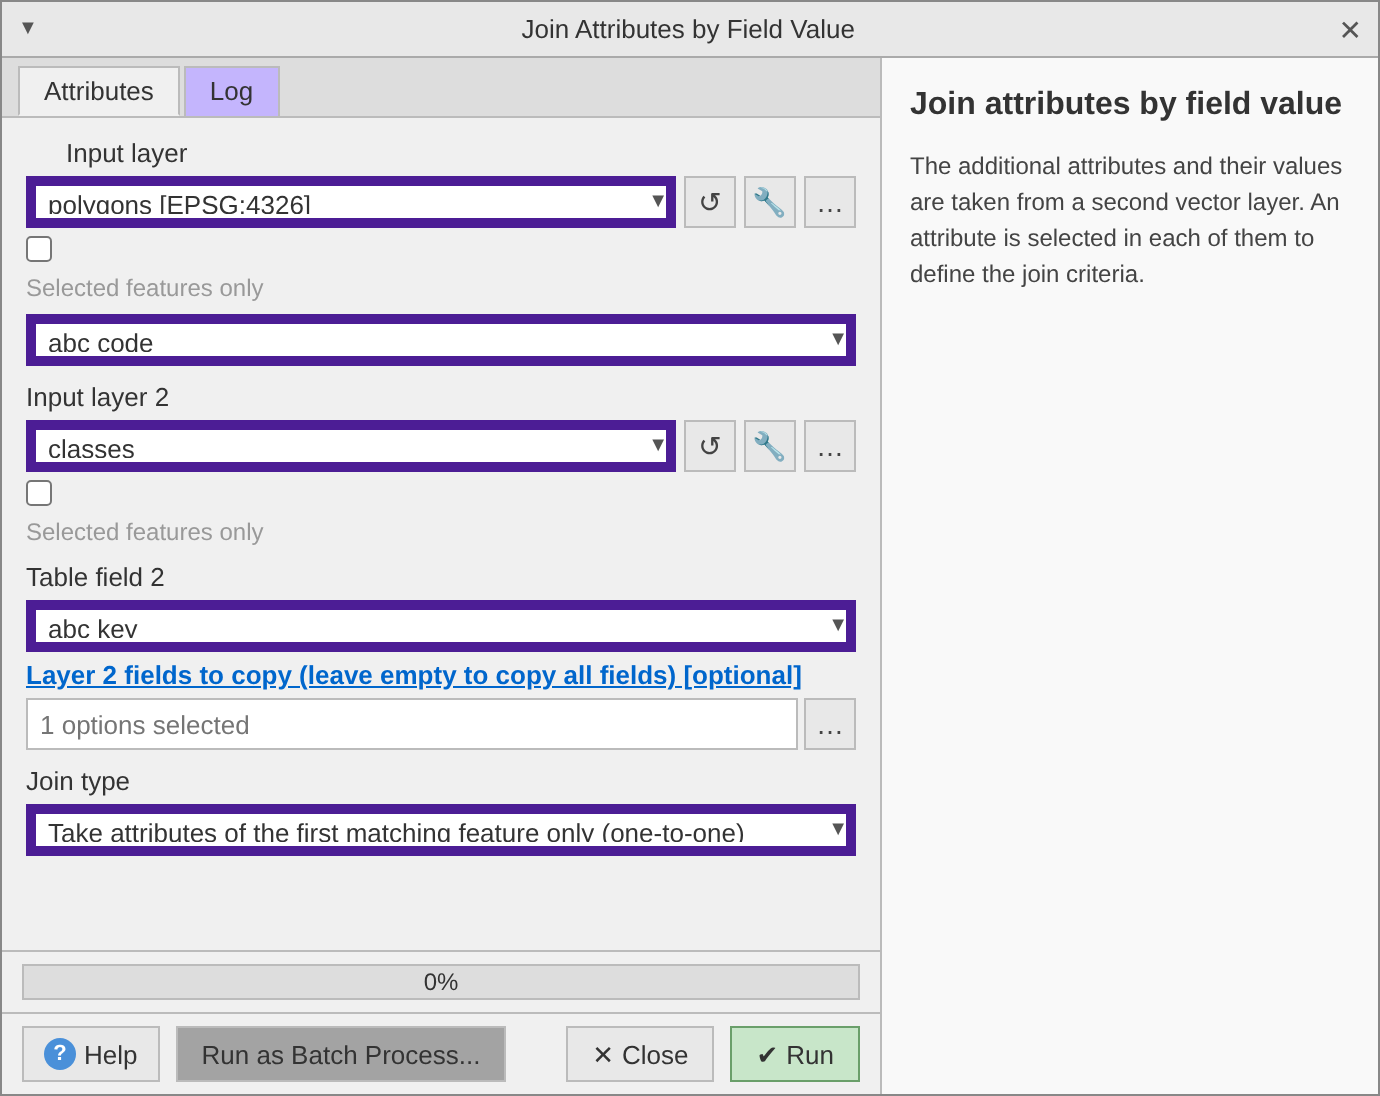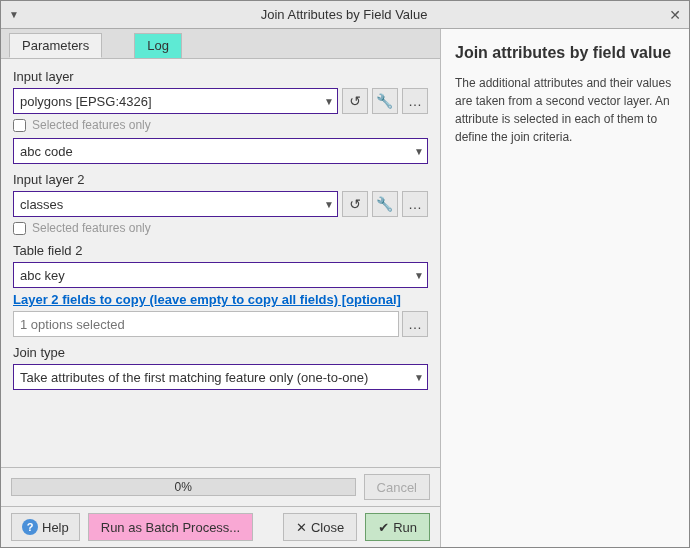--- a/index.html
+++ b/index.html
@@ -74,22 +74,21 @@
       margin-right: 2px;
       color: #333;
     }
     .tab.active {
       background: #f0f0f0;
       border-bottom: 1px solid #f0f0f0;
       font-weight: normal;
       z-index: 1;
     }
     .tab:not(.active) {
-      background: #5eead4;
-      margin-left: 30px;
+      background: #c4b5fd;
     }
     .params-content {
       flex: 1;
       overflow-y: auto;
       padding: 10px 12px;
       background: #f0f0f0;
     }
     .params-content::-webkit-scrollbar {
       width: 12px;
     }
@@ -101,36 +100,37 @@
       border: 1px solid #999;
     }
     .section-label {
       font-size: 13px;
       color: #333;
       margin-bottom: 4px;
       margin-top: 8px;
     }
     .section-label:first-child {
       margin-top: 0;
+      margin-left: 20px;
     }
     .select-row {
       display: flex;
       align-items: center;
       gap: 4px;
       margin-bottom: 4px;
     }
     .combo-wrapper {
       position: relative;
       flex: 1;
       height: 26px;
     }
     .combo-wrapper select {
       width: 100%;
       height: 100%;
-      border: 1px solid #4c1d95;
+      border: 5px solid #4c1d95;
       background: white;
       padding: 2px 24px 2px 6px;
       font-size: 13px;
       color: #333;
       outline: none;
       cursor: pointer;
       appearance: none;
       -webkit-appearance: none;
     }
     .combo-arrow {
@@ -150,25 +150,26 @@
       cursor: pointer;
       display: flex;
       align-items: center;
       justify-content: center;
       font-size: 14px;
       color: #444;
       flex-shrink: 0;
     }
     .checkbox-row {
       display: flex;
-      align-items: flex-end;
+      align-items: flex-start;
       gap: 6px;
       margin-bottom: 6px;
       color: #999;
       font-size: 12px;
+      flex-direction: column;
     }
     .checkbox-row input[type="checkbox"] {
       cursor: pointer;
     }
     .optional-field-row {
       display: flex;
       gap: 3px;
       margin-bottom: 4px;
     }
     .optional-input {
@@ -242,21 +243,21 @@
       font-size: 13px;
       color: #333;
       display: flex;
       align-items: center;
       gap: 4px;
     }
     .batch-btn {
       height: 28px;
       padding: 0 12px;
       border: 1px solid #bbb;
-      background: #f9a8d4;
+      background: #a3a3a3;
       cursor: pointer;
       font-size: 13px;
       color: #333;
     }
     .spacer { flex: 1; }
     .close-btn {
       height: 28px;
       padding: 0 12px;
       border: 1px solid #bbb;
       background: #e8e8e8;
@@ -308,21 +309,21 @@
     <span class="title-bar-icon">▼</span>
     <span class="title-bar-text">Join Attributes by Field Value</span>
     <span class="title-bar-close">✕</span>
   </div>
 
   <div class="window-body">
 
     <div class="left-panel">
 
       <div class="tabs">
-        <div class="tab active">Parameters</div>
+        <div class="tab active">Attributes</div>
         <div class="tab">Log</div>
       </div>
 
       <div class="params-content">
 
         <div class="section-label">Input layer</div>
         <div class="select-row">
           <div class="combo-wrapper">
             <select>
               <option>polygons [EPSG:4326]</option>
@@ -392,21 +393,20 @@
           </div>
         </div>
 
       </div>
 
       <div class="progress-area">
         <div class="progress-bar-container">
           <div class="progress-bar-fill"></div>
           <span class="progress-label">0%</span>
         </div>
-        <button class="cancel-btn">Cancel</button>
       </div>
 
       <div class="bottom-bar">
         <button class="help-btn">
           <span style="width:16px;height:16px;border-radius:50%;background:#4a90d9;color:white;display:inline-flex;align-items:center;justify-content:center;font-size:11px;font-weight:bold;">?</span>
           <span>Help</span>
         </button>
         <button class="batch-btn">Run as Batch Process...</button>
         <div class="spacer"></div>
         <button class="close-btn">

